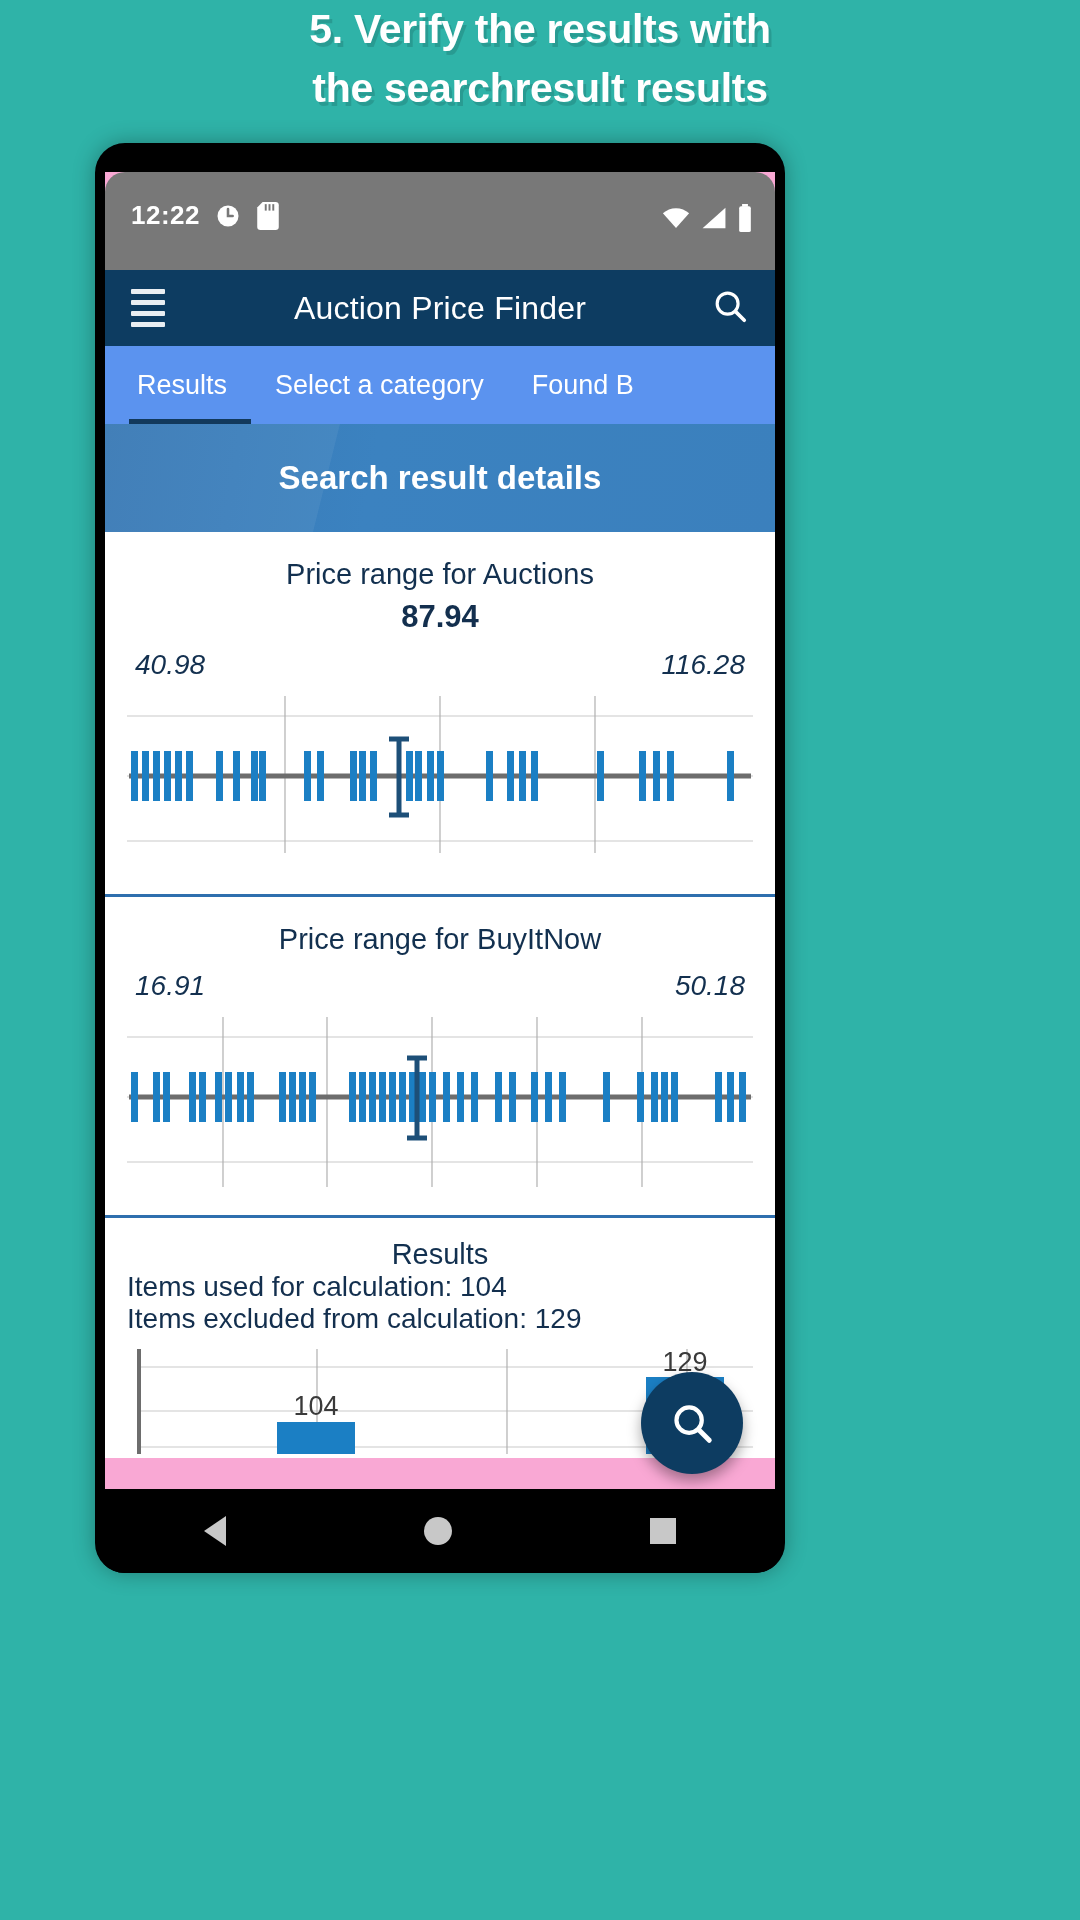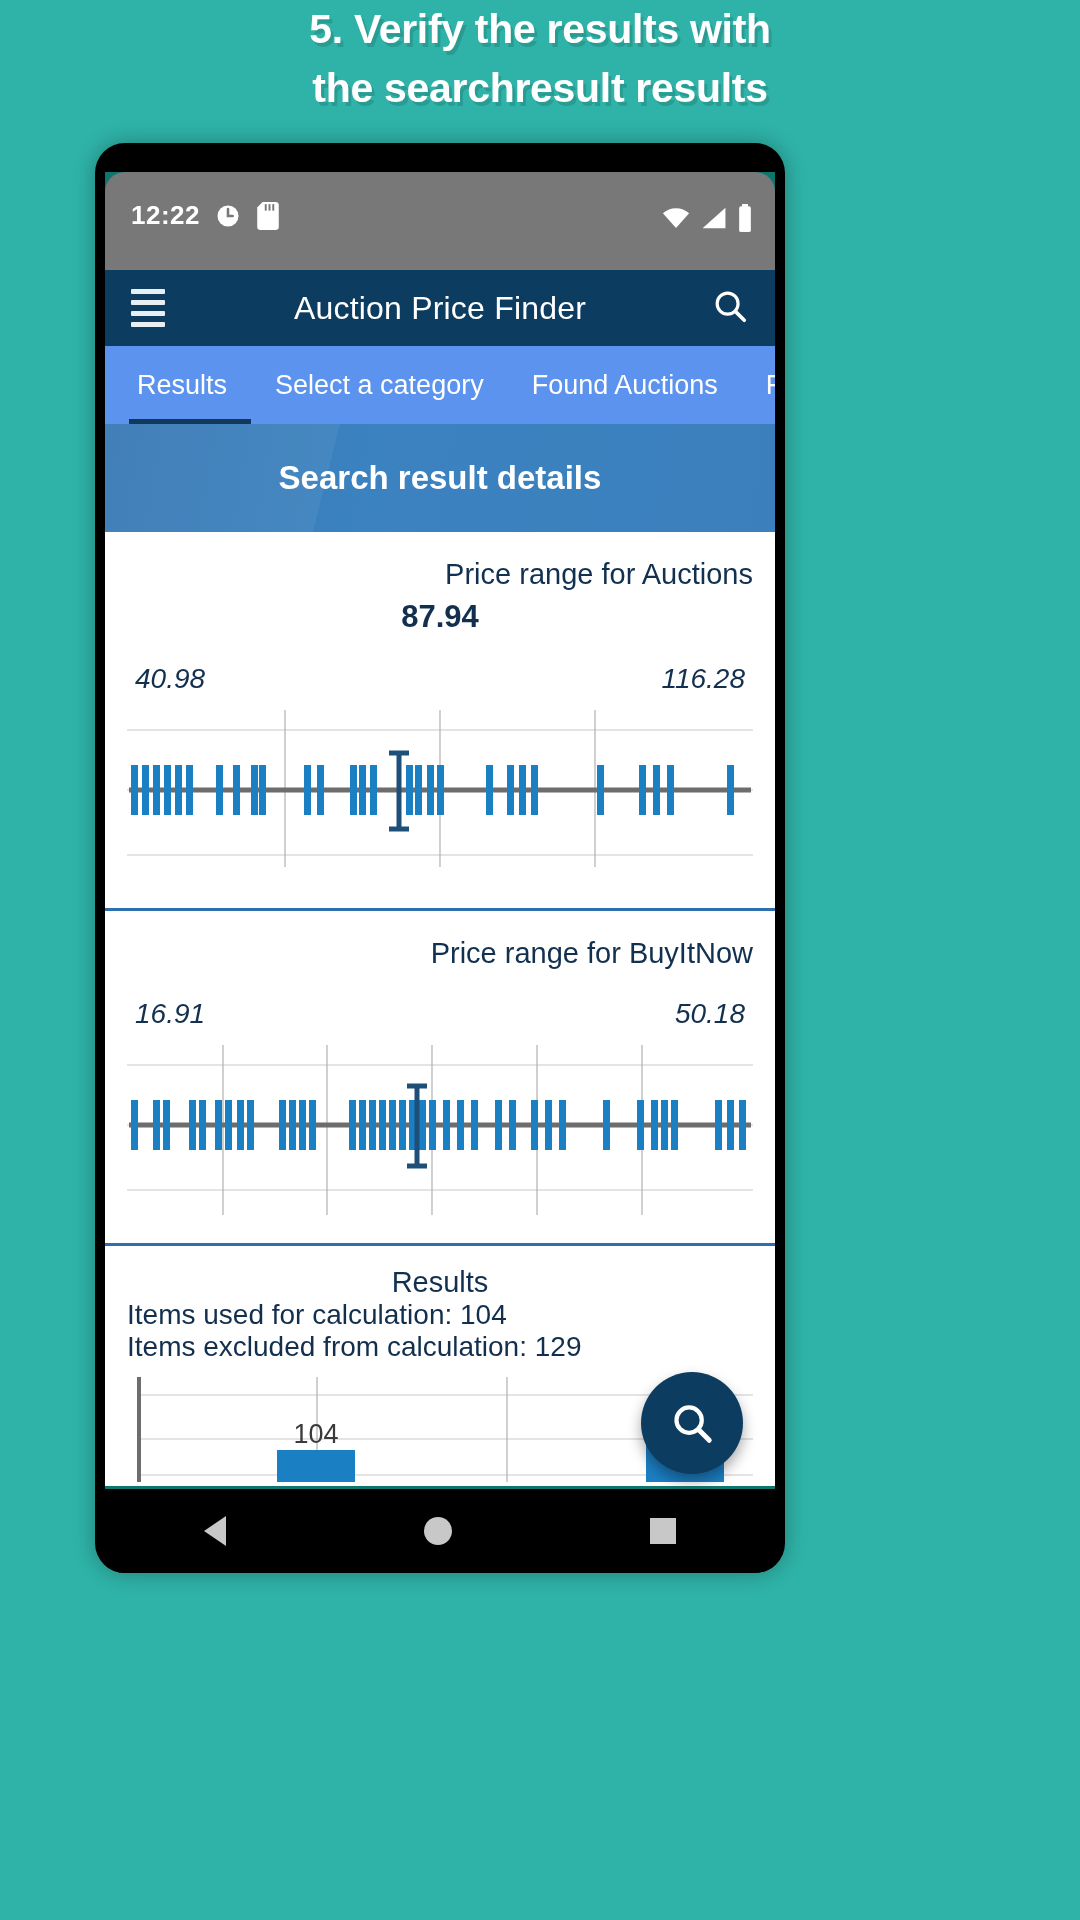--- a/index.html
+++ b/index.html
@@ -33,21 +33,21 @@
     width:690px; height:1430px;
     background:#000;
     border-radius:30px;
     box-shadow:0 0 22px rgba(0,0,0,0.30);
     overflow:hidden;
   }
   .screen {
     position:absolute;
     left:10px; top:29px;
     width:670px; height:1346px;
-    background:#0f766e;
+    background:#f9a8d4;
     overflow:hidden;
   }
 
   
   .statusbar {
     height:98px; background:#787878;
     display:flex; align-items:flex-start; justify-content:space-between;
     padding:28px 22px 0 26px;
     border-top-left-radius:20px; border-top-right-radius:20px;
   }
@@ -100,23 +100,23 @@
     content:""; position:absolute; left:-40px; top:-30px; width:260px; height:180px;
     background:rgba(255,255,255,0.06); transform:skewX(-14deg);
   }
   .band-title { color:#ffffff; font-size:33px; font-weight:bold; z-index:1; }
 
   
   .card {
     background:#ffffff; border-bottom:3px solid #2f6fae;
     padding:26px 22px 14px 22px;
   }
-  .card-title { text-align:right; color:#12304f; font-size:29px; }
+  .card-title { text-align:center; color:#12304f; font-size:29px; }
   .card-mean { text-align:center; color:#132f4e; font-size:31px; font-weight:bold; margin-top:8px; }
-  .minmax { display:flex; justify-content:space-between; margin-top:28px; padding:0 8px; }
+  .minmax { display:flex; justify-content:space-between; margin-top:14px; padding:0 8px; }
   .minmax span { color:#13304f; font-size:28px; font-style:italic; }
 
   .plot { margin-top:10px; }
 
   
   .results-card { background:#fff; padding:20px 22px 0 22px; }
   .results-title { text-align:center; color:#12304f; font-size:29px; }
   .results-line { color:#132f4e; font-size:28px; margin-top:0; }
 
   
@@ -189,21 +189,20 @@
         <svg width="38" height="38" viewBox="0 0 24 24">
           <circle cx="10.5" cy="10.5" r="6.6" fill="none" stroke="#fff" stroke-width="2"></circle>
           <line x1="15.4" y1="15.4" x2="21" y2="21" stroke="#fff" stroke-width="2.3" stroke-linecap="round"></line>
         </svg>
       </div>
     </div>
 
     <div class="tabs">
       <div class="tab active">Results</div>
       <div class="tab">Select a category</div>
-      <div class="tab">Found Auctions</div>
       <div class="tab">Found B</div>
     </div>
 
     <div class="band">
       <div class="band-title">Search result details</div>
     </div>
 
     <div class="card">
       <div class="card-title">Price range for Auctions</div>
       <div class="card-mean">87.94</div>

